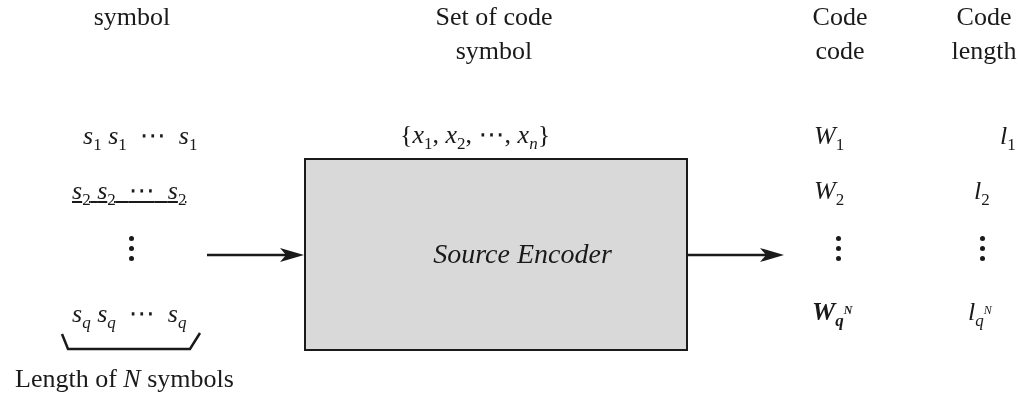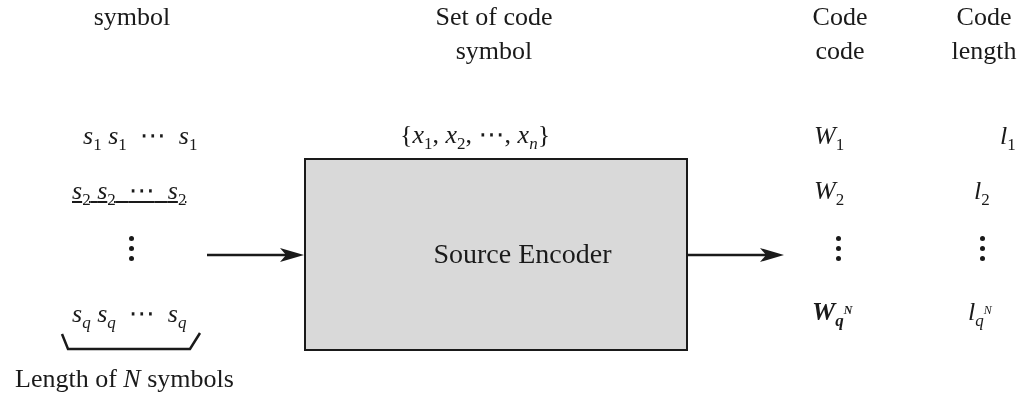--- a/index.html
+++ b/index.html
@@ -8,21 +8,21 @@
   .abs { position: absolute; }
   .hdr { font-size: 26px; line-height: 34px; text-align: center; white-space: nowrap; }
   .math { font-size: 26px; font-style: italic; white-space: nowrap; line-height: 30px; }
   .math sub { font-size: 17px; font-style: normal; vertical-align: -6px; line-height: 0; }
   .math sub.it { font-style: italic; }
   .math sup { font-size: 12px; font-style: italic; vertical-align: 6px; line-height: 0; }
   .upright { font-style: normal; }
   .vdots { font-size: 26px; line-height: 1; text-align: center; }
   .vdots span { display: block; width: 5px; height: 5px; background: #1a1a1a; border-radius: 50%; margin: 0 auto 5px auto; }
   #encoder-box { left: 304px; top: 158px; width: 380px; height: 189px; background: #d9d9d9; border: 2px solid #1a1a1a; }
-  #encoder-label { left: 304px; top: 236px; width: 437px; text-align: center; font-size: 28px; line-height: 36px; }
+  #encoder-label { left: 304px; top: 236px; width: 437px; text-align: center; font-size: 28px; line-height: 36px; font-style: italic; }
   svg.overlay { position: absolute; left: 0; top: 0; }
 </style>
 </head>
 <body>
 
 <div class="abs hdr" style="left:62px; top:0px; width:140px;">
   <div>symbol</div>
 </div>
 <div class="abs hdr" style="left:404px; top:0px; width:180px;">
   <div>Set of code</div>

